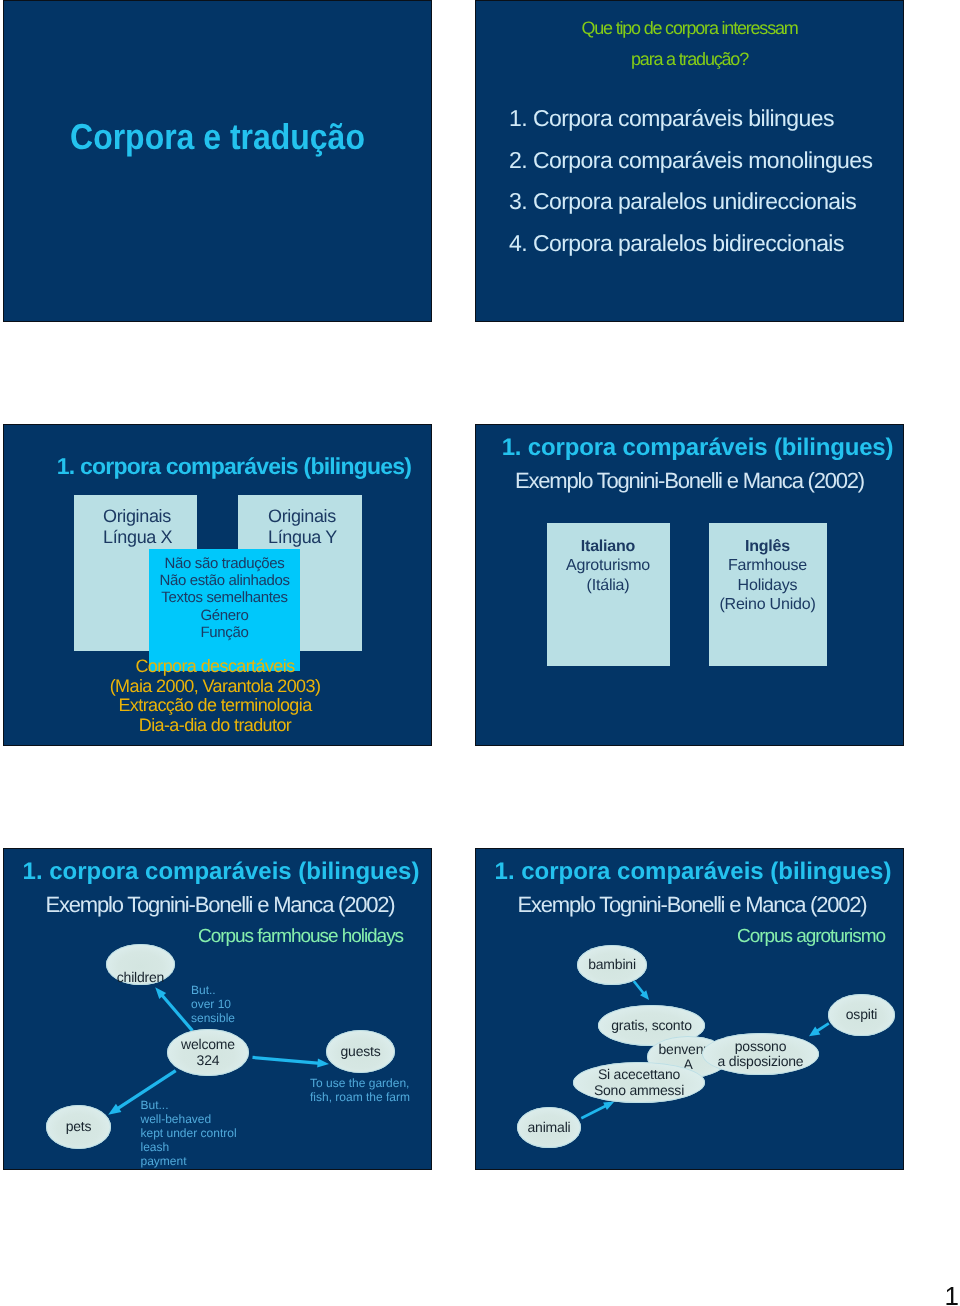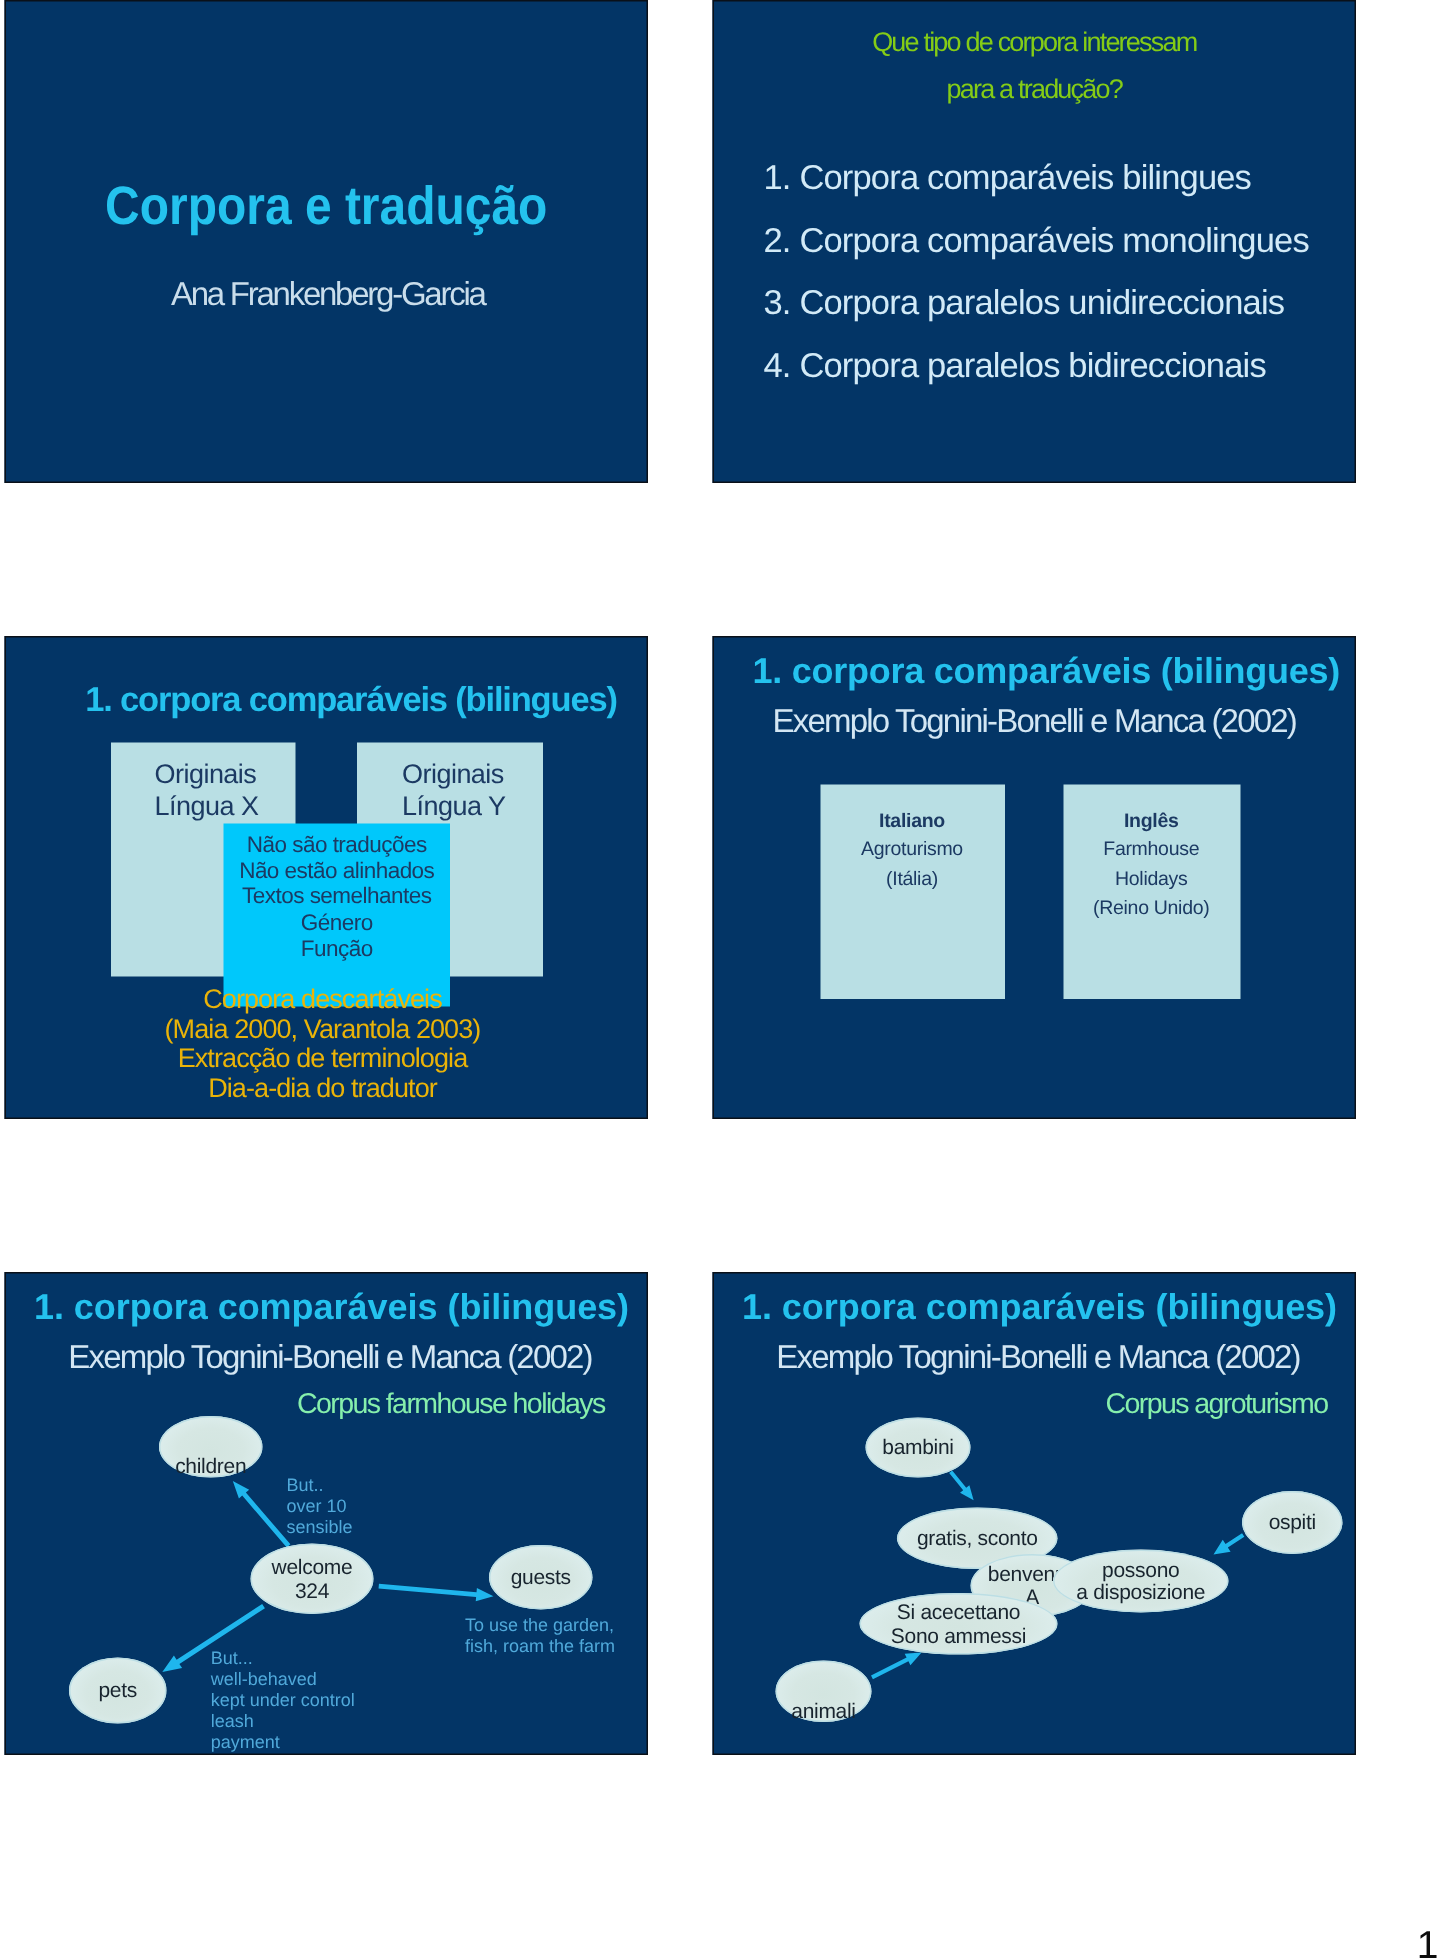--- a/index.html
+++ b/index.html
@@ -51,21 +51,21 @@
   .s3-ctext   { color:#1C3A63; font-size:15px; line-height:17.2px; text-align:center;
                 letter-spacing:-0.35px; padding-top:6px; }
   .s3-footer  { left:0; right:5px; top:232px; text-align:center; color:#eab308;
                 font-size:18px; line-height:19.7px; letter-spacing:-0.6px; }
 
   
   .s4-title-in { left:16px; right:0; top:10px; font-size:24px; line-height:26px; letter-spacing:-0.17px; }
   .s4-sub-in   { left:0; right:0; top:44px; font-size:22px; line-height:24px; letter-spacing:-1.2px; }
   .s4-boxL { left:70.5px; top:98px; width:123px; height:143px; background:#B9DFE4; }
   .s4-boxR { left:232.5px; top:98px; width:118px; height:143px; background:#B9DFE4; }
-  .s4-boxtext { color:#1C3A63; font-size:13px; line-height:19.3px; text-align:center;
+  .s4-boxtext { color:#1C3A63; font-size:16px; line-height:19.3px; text-align:center;
                 letter-spacing:-0.2px; padding-top:14px; }
   .bold { font-weight:bold; }
 
   
   .node { position:absolute; display:flex; align-items:center; justify-content:center;
           border-radius:50%;
           background:radial-gradient(ellipse at 50% 55%, #D3E5E0 0%, #D6E7E3 45%, #DCEDEC 72%, #E2F2F4 100%);
           box-shadow:inset 0 0 0 1px #BCDEE4;
           color:#18242E; text-align:center; }
   .node > span { display:block; line-height:15.5px; font-size:14px; letter-spacing:-0.2px; }
@@ -86,30 +86,29 @@
   .n5-guests   { left:322px; top:181px; width:69px; height:43px; }
   .n5-pets     { left:42px;  top:256px; width:65px; height:44px; }
 
   
   .n6-bambini    { left:101px; top:96px;  width:70px;  height:40px; z-index:1; }
   .n6-gratis     { left:122px; top:156px; width:107px; height:41px; z-index:2; }
   .n6-benvenuti  { left:171px; top:187px; width:82px;  height:42px; z-index:3; }
   .n6-possono    { left:226px; top:184px; width:117px; height:42px; z-index:4; }
   .n6-acecettano { left:97px; top:213px; width:132px; height:41px; z-index:5;align-items:center; }
   .n6-ospiti     { left:352px; top:145px; width:67px;  height:42px; z-index:6; }
-  .n6-animali    { left:41px;  top:258px; width:64px;  height:41px; z-index:7;align-items:flex-end; }
+  .n6-animali    { left:41px;  top:258px; width:64px;  height:41px; z-index:7; }
 </style>
 </head>
 <body>
 
 <div class="page">
 
   <div class="slide s1">
     <div class="abs s1-title">Corpora e tradução</div>
-    <div class="abs s1-sub">Ana Frankenberg-Garcia</div>
   </div>
 
   <div class="slide s2">
     <div class="abs s2-title">
       <div>Que tipo de corpora interessam</div>
       <div>para a tradução?</div>
     </div>
     <div class="abs s2-list">
       <div>1. Corpora comparáveis bilingues</div>
       <div>2. Corpora comparáveis monolingues</div>

